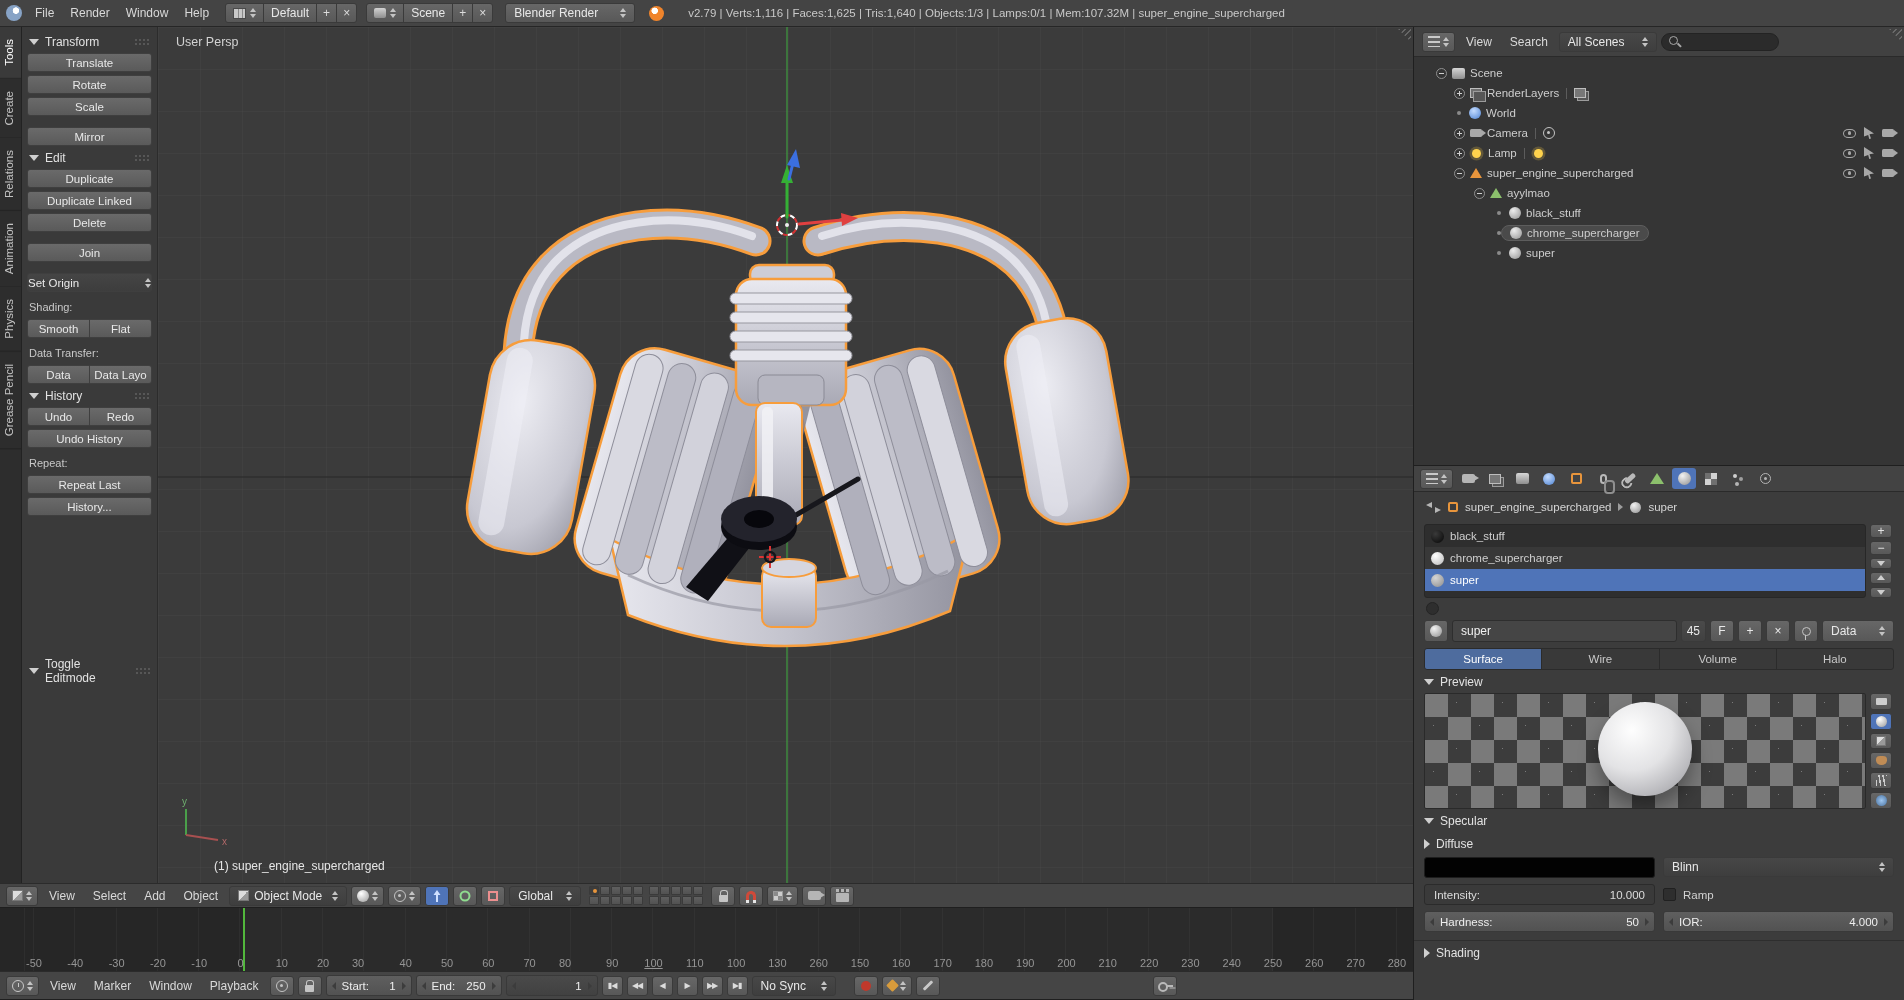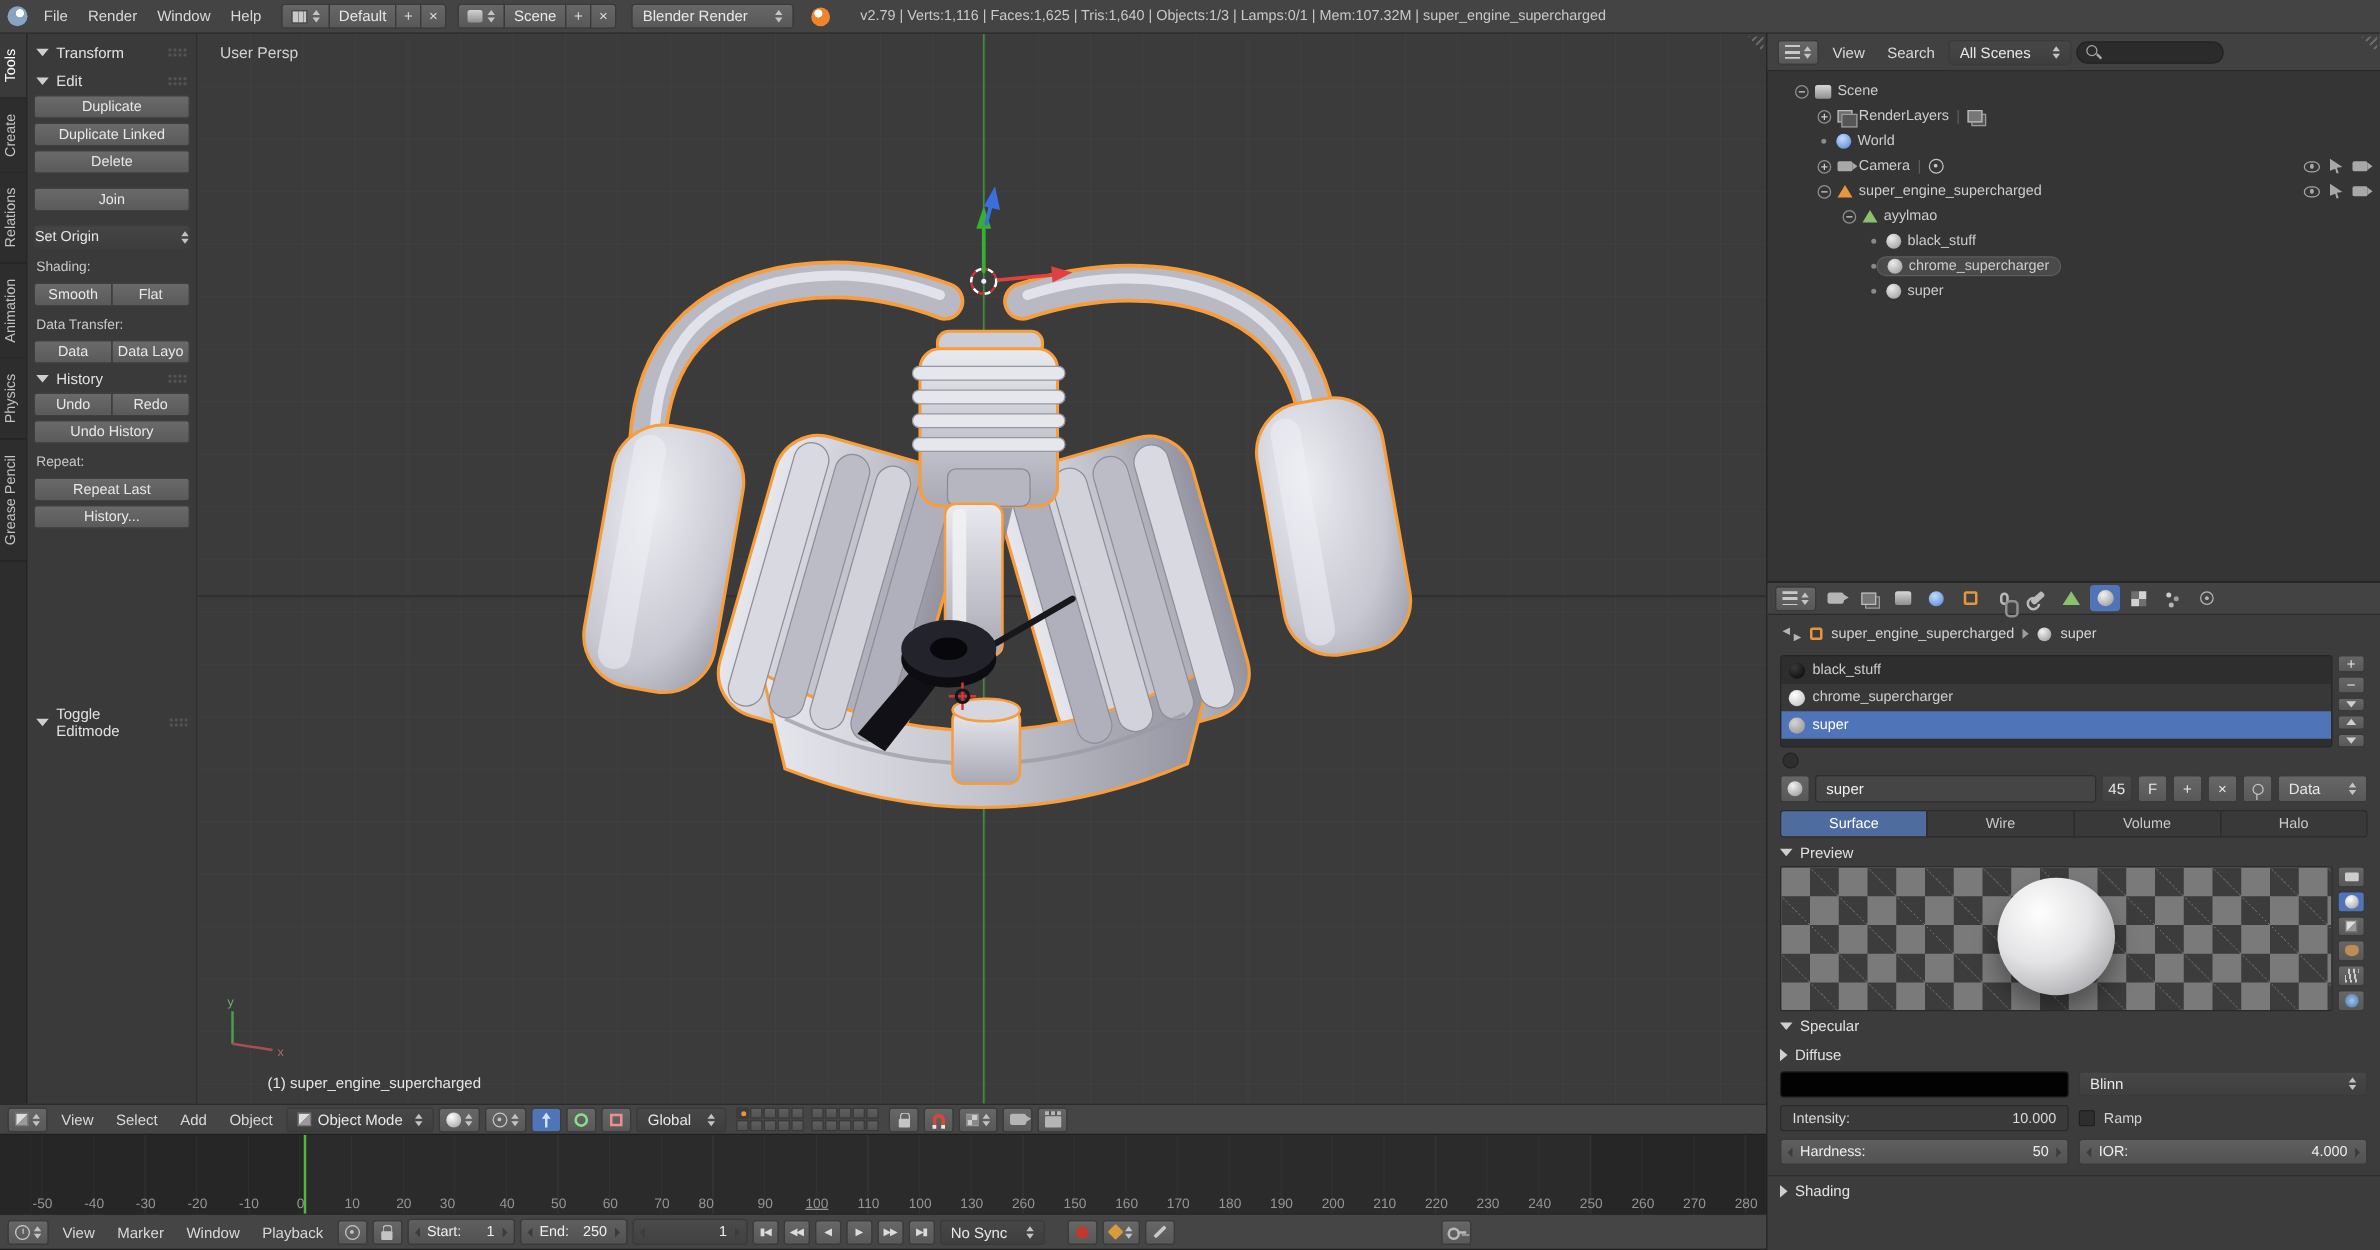--- a/index.html
+++ b/index.html
@@ -302,20 +302,27 @@
       <div class="vtab">Physics</div>
       <div class="vtab">Grease Pencil</div>
     </div>
 
     <div class="shelf">
       <div class="phead">
           <span class="tri down"></span>
           <span>Transform</span>
           <span class="grip"></span>
         </div>
+      <div class="vstack">
+        <div class="sbtn">Translate</div>
+        <div class="sbtn">Rotate</div>
+        <div class="sbtn">Scale</div>
+        <div class="gap5"></div>
+        <div class="sbtn">Mirror</div>
+      </div>
 
       <div class="phead">
           <span class="tri down"></span>
           <span>Edit</span>
           <span class="grip"></span>
         </div>
       <div class="vstack">
         <div class="sbtn">Duplicate</div>
         <div class="sbtn">Duplicate Linked</div>
         <div class="sbtn">Delete</div>
@@ -530,20 +537,32 @@
           <span class="lbl">Camera</span>
           <span class="osep"></span>
           <span class="i-pivot"></span>
           <span class="rst">
             <span class="i-eye"></span>
             <span class="i-cursorarrow"></span>
             <span class="i-camsmall"></span>
           </span>
         </div>
         <div class="orow" style="padding-left:40px;">
+          <span class="tg plus"></span>
+          <span class="o-lamp"></span>
+          <span class="lbl">Lamp</span>
+          <span class="osep"></span>
+          <span class="o-lamp"></span>
+          <span class="rst">
+            <span class="i-eye"></span>
+            <span class="i-cursorarrow"></span>
+            <span class="i-camsmall"></span>
+          </span>
+        </div>
+        <div class="orow" style="padding-left:40px;">
           <span class="tg"></span>
           <span class="o-meshobj"></span>
           <span class="lbl">super_engine_supercharged</span>
           <span class="rst">
             <span class="i-eye"></span>
             <span class="i-cursorarrow"></span>
             <span class="i-camsmall"></span>
           </span>
         </div>
         <div class="orow" style="padding-left:60px;">

